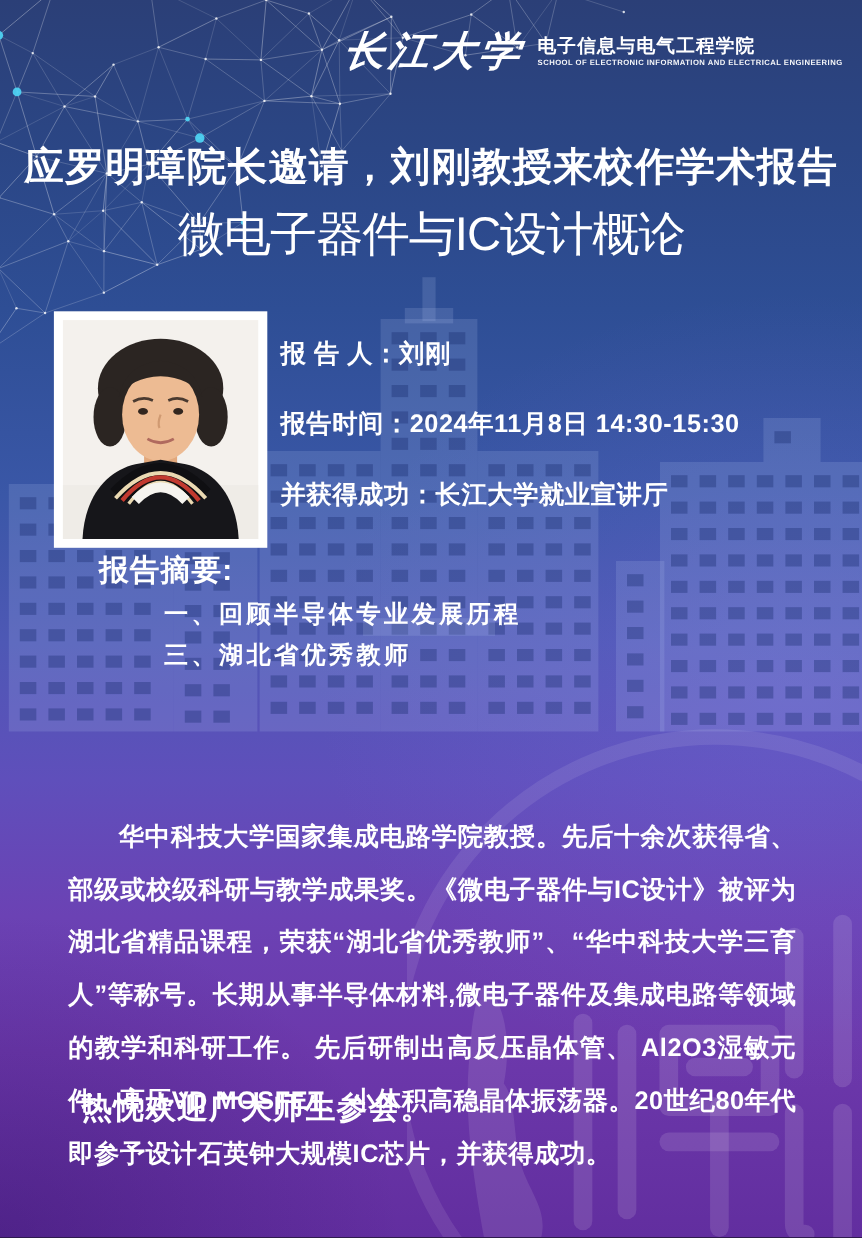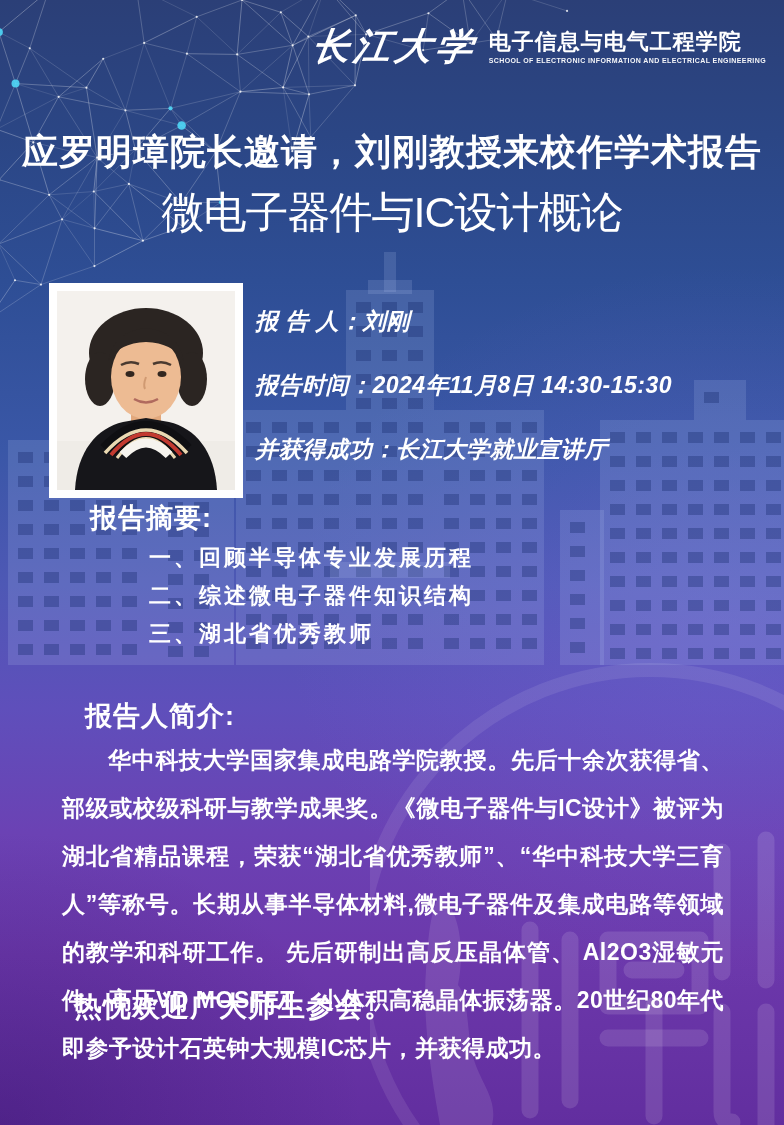--- a/index.html
+++ b/index.html
@@ -18,35 +18,35 @@
   #mesh{left:0;top:0;}
   #buildings{left:0;top:230px;}
   #watermark{left:370px;top:640px;}
 
   .logo-row{position:absolute;top:22px;right:18px;display:flex;align-items:center;gap:12px;}
   .uni-callig{
     font-family:"DejaVu Serif",serif;font-style:italic;font-weight:bold;
     font-size:37px;letter-spacing:4px;transform:skewX(-8deg);white-space:nowrap;
   }
   .school-stack{display:flex;flex-direction:column;line-height:1.15;}
-  .school-cn{font-size:22px;font-weight:bold;letter-spacing:1px;white-space:nowrap;}
+  .school-cn{font-size:17px;font-weight:bold;letter-spacing:1px;white-space:nowrap;}
   .school-en{font-size:7px;font-weight:bold;letter-spacing:0.4px;opacity:0.95;white-space:nowrap;margin-top:2px;}
 
   .invitation{position:absolute;top:128px;left:0;width:100%;text-align:center;
     font-size:36px;font-weight:bold;letter-spacing:1px;}
   .lecture-title{position:absolute;top:184px;left:0;width:100%;text-align:center;
     font-size:43px;font-weight:400;letter-spacing:-1px;}
 
   .photo{position:absolute;left:49px;top:283px;width:194px;height:215px;
     background:#ffffff;padding:8px;}
   .photo svg{display:block;width:100%;height:100%;}
 
   .details{position:absolute;left:255px;top:306px;}
   .detail-row{height:26px;margin-bottom:38px;font-size:23px;font-weight:bold;
-    letter-spacing:0.5px;white-space:nowrap;font-style:italic;}
+    letter-spacing:0.5px;white-space:nowrap;}
 
   .abstract-heading{position:absolute;left:90px;top:500px;font-size:27px;font-weight:700;letter-spacing:1px;}
   .abstract-items{position:absolute;left:113px;top:543px;}
   .abstract-item{font-size:22px;font-weight:bold;letter-spacing:3px;height:22px;margin-bottom:16px;white-space:nowrap;margin-left:36px;}
 
   .bio-heading{position:absolute;left:85px;top:698px;font-size:27px;font-weight:900;letter-spacing:1px;}
   .bio-text{position:absolute;left:62px;top:736px;width:662px;
     font-size:23px;font-weight:bold;line-height:48px;letter-spacing:0.5px;
     text-align:justify;text-indent:2em;}
 
@@ -597,21 +597,19 @@
 
   <div class="details">
     <div class="detail-row"><span>报 告 人：</span><span>刘刚</span></div>
     <div class="detail-row"><span>报告时间：</span><span>2024年11月8日 14:30-15:30</span></div>
     <div class="detail-row"><span>并获得成功：</span><span>长江大学就业宣讲厅</span></div>
   </div>
 
   <div class="abstract-heading">报告摘要:</div>
   <div class="abstract-items">
     <div class="abstract-item">一、回顾半导体专业发展历程</div>
-    <div class="abstract-item">二、综述微电子器件知识结构</div>
     <div class="abstract-item">三、湖北省优秀教师</div>
   </div>
 
-  <div class="bio-heading">报告人简介:</div>
   <div class="bio-text">华中科技大学国家集成电路学院教授。先后十余次获得省、部级或校级科研与教学成果奖。《微电子器件与IC设计》被评为湖北省精品课程，荣获“湖北省优秀教师”、“华中科技大学三育人”等称号。长期从事半导体材料,微电子器件及集成电路等领域的教学和科研工作。 先后研制出高反压晶体管、 Al2O3湿敏元件、高压VD MOSFET、小体积高稳晶体振荡器。20世纪80年代即参予设计石英钟大规模IC芯片，并获得成功。</div>
 
   <div class="closing">热忱欢迎广大师生参会。</div>
 </div>
 
 </body></html>

